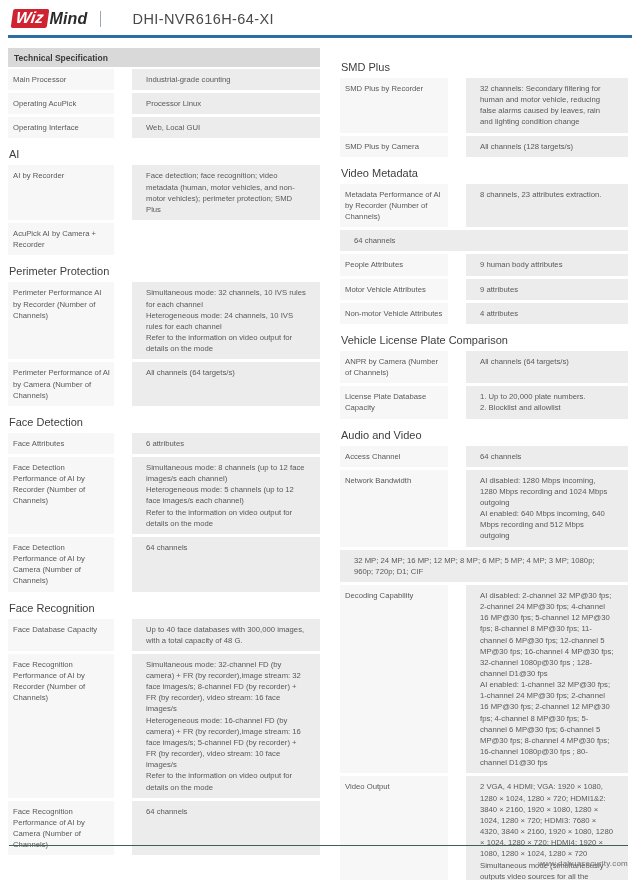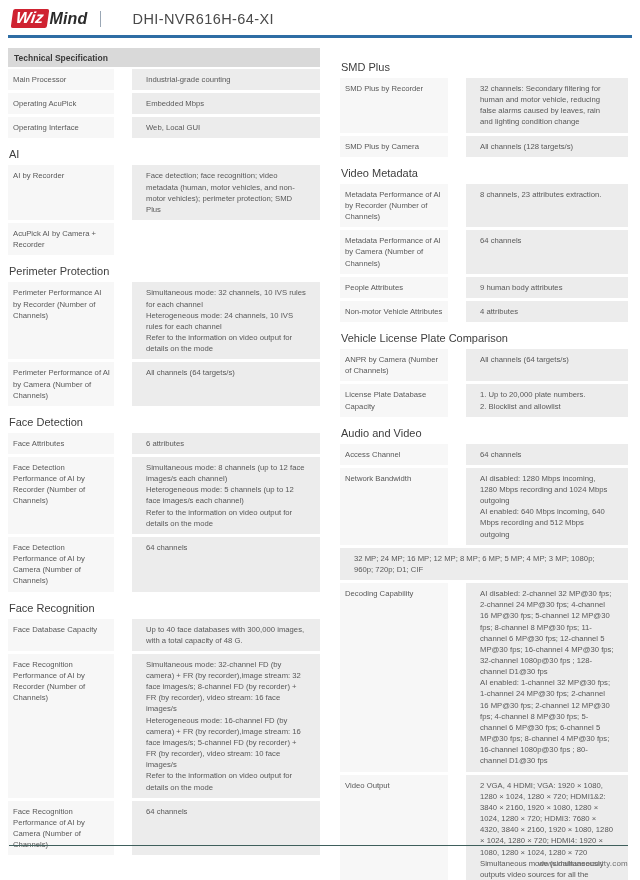--- a/index.html
+++ b/index.html
@@ -80,21 +80,21 @@
   <div class="content">
     <div class="col-left" id="col-left">
       <div class="spec-bar">Technical Specification</div>
     <section class="spec-section">
           <div class="spec-row">
             <div class="cell label">Main Processor</div>
             <div class="cell value">Industrial-grade counting</div>
           </div>
           <div class="spec-row">
             <div class="cell label">Operating AcuPick</div>
-            <div class="cell value">Embedded Mbps</div>
+            <div class="cell value">Processor Linux</div>
           </div>
           <div class="spec-row">
             <div class="cell label">Operating Interface</div>
             <div class="cell value">Web, Local GUI</div>
           </div>
         </section>
         <section class="spec-section">
           <div class="section-title">AI</div>
           <div class="spec-row">
             <div class="cell label">AI by Recorder</div>
@@ -164,26 +164,29 @@
             <div class="cell value">All channels (128 targets/s)</div>
           </div>
         </section>
         <section class="spec-section">
           <div class="section-title">Video Metadata</div>
           <div class="spec-row">
             <div class="cell label">Metadata Performance of AI by Recorder (Number of Channels)</div>
             <div class="cell value">8 channels, 23 attributes extraction.</div>
           </div>
           <div class="spec-row">
-            <div class="cell label">Metadata Performance of AI by Camera (Number of Channels)</div>
             <div class="cell value">64 channels</div>
           </div>
           <div class="spec-row">
             <div class="cell label">People Attributes</div>
             <div class="cell value">9 human body attributes</div>
+          </div>
+          <div class="spec-row">
+            <div class="cell label">Motor Vehicle Attributes</div>
+            <div class="cell value">9 attributes</div>
           </div>
           <div class="spec-row">
             <div class="cell label">Non-motor Vehicle Attributes</div>
             <div class="cell value">4 attributes</div>
           </div>
         </section>
         <section class="spec-section">
           <div class="section-title">Vehicle License Plate Comparison</div>
           <div class="spec-row">
             <div class="cell label">ANPR by Camera (Number of Channels)</div>

